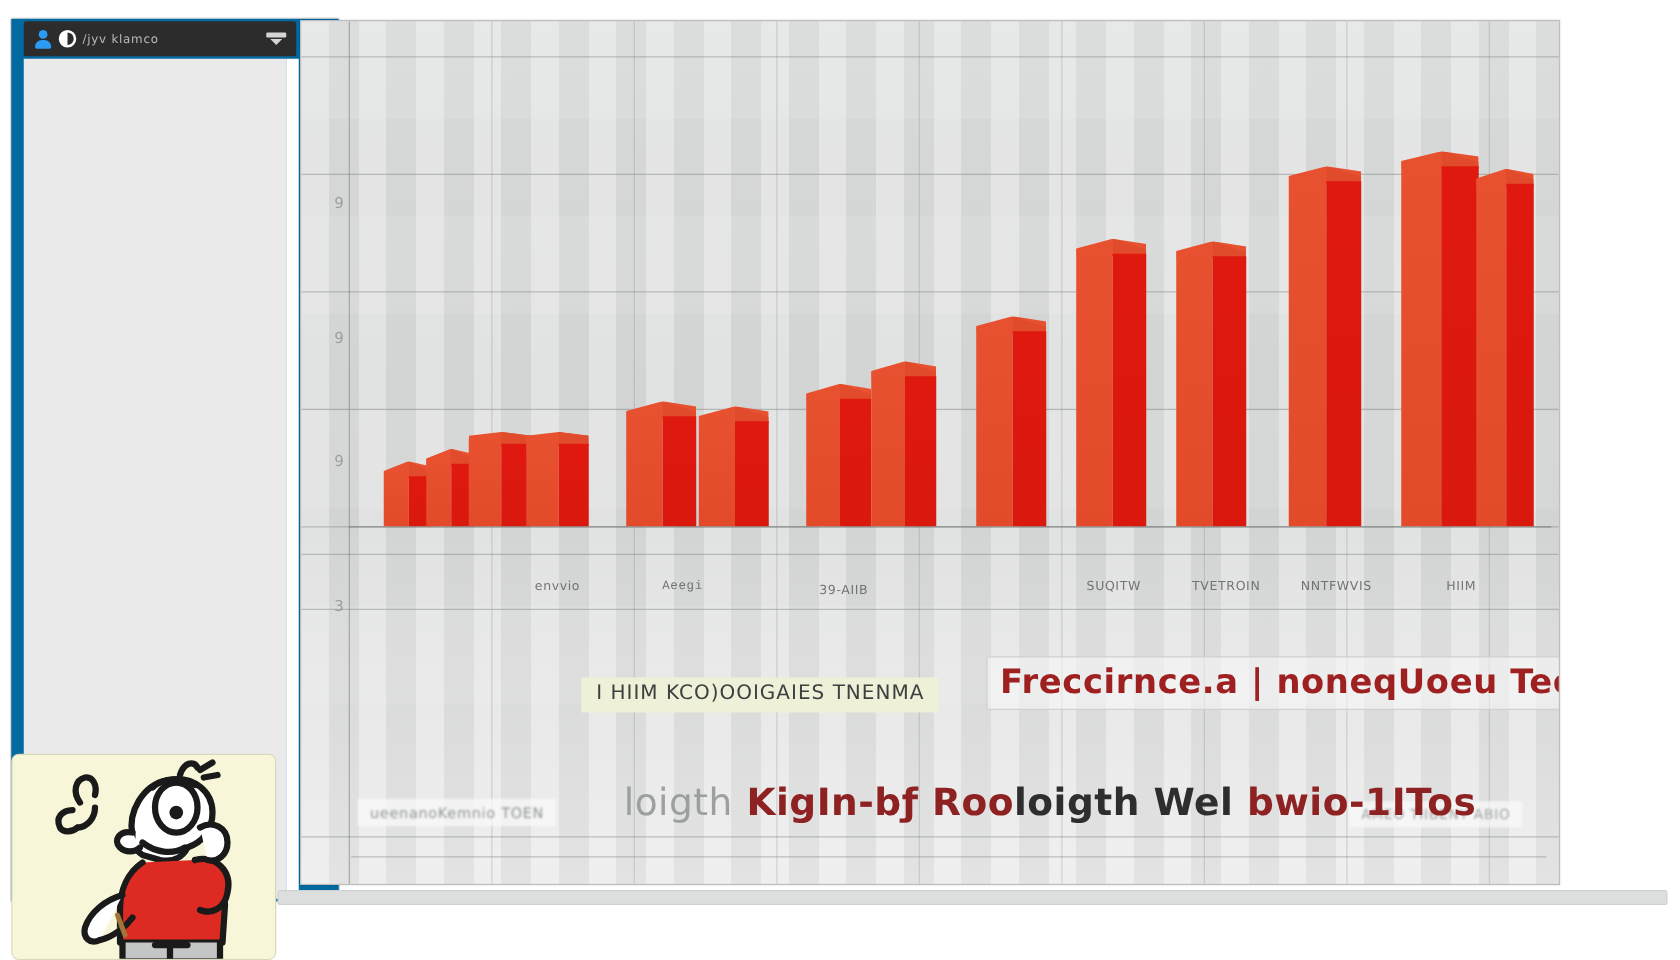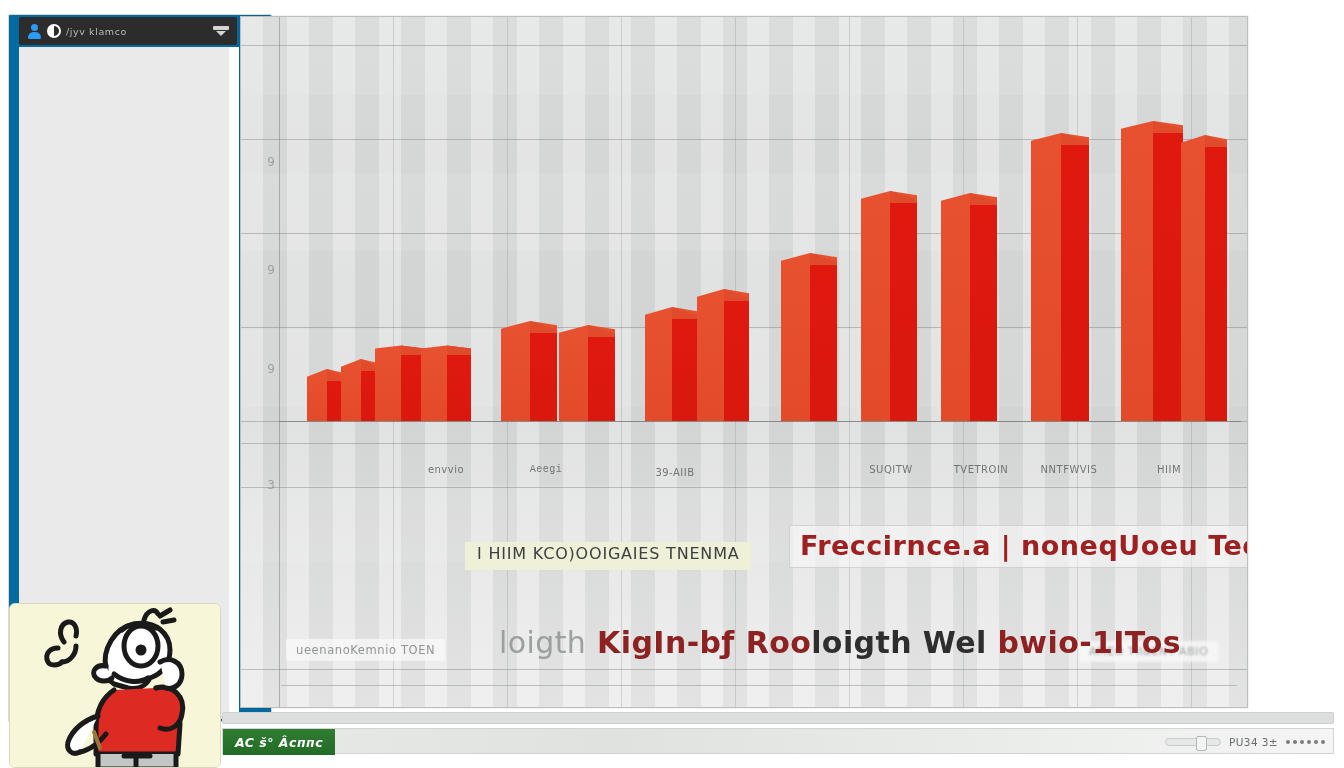--- a/index.html
+++ b/index.html
@@ -605,30 +605,15 @@
         <span class="grey">loigth</span>
         <span class="maroon">KigIn-bƒ Roo</span><span class="dark">loigth  Wel</span>
         <span class="maroon">bwio-1ITos</span>
       </div>
 
       <div class="caption-rule"></div>
     </div>
   </div>
 
   <div class="taskbar-rail"></div>
-  <div class="taskbar">
-    <div class="task-chip">AC š° Âсппс</div>
-    <div class="tray">
-      <div class="tray-slider"></div>
-      <div class="tray-clock">PU34 3±</div>
-      <div class="tray-dots">
-        <span></span>
-          <span></span>
-          <span></span>
-          <span></span>
-          <span></span>
-          <span></span>
-      </div>
-    </div>
-  </div>
 
 
 </div>
 
 </body></html>

